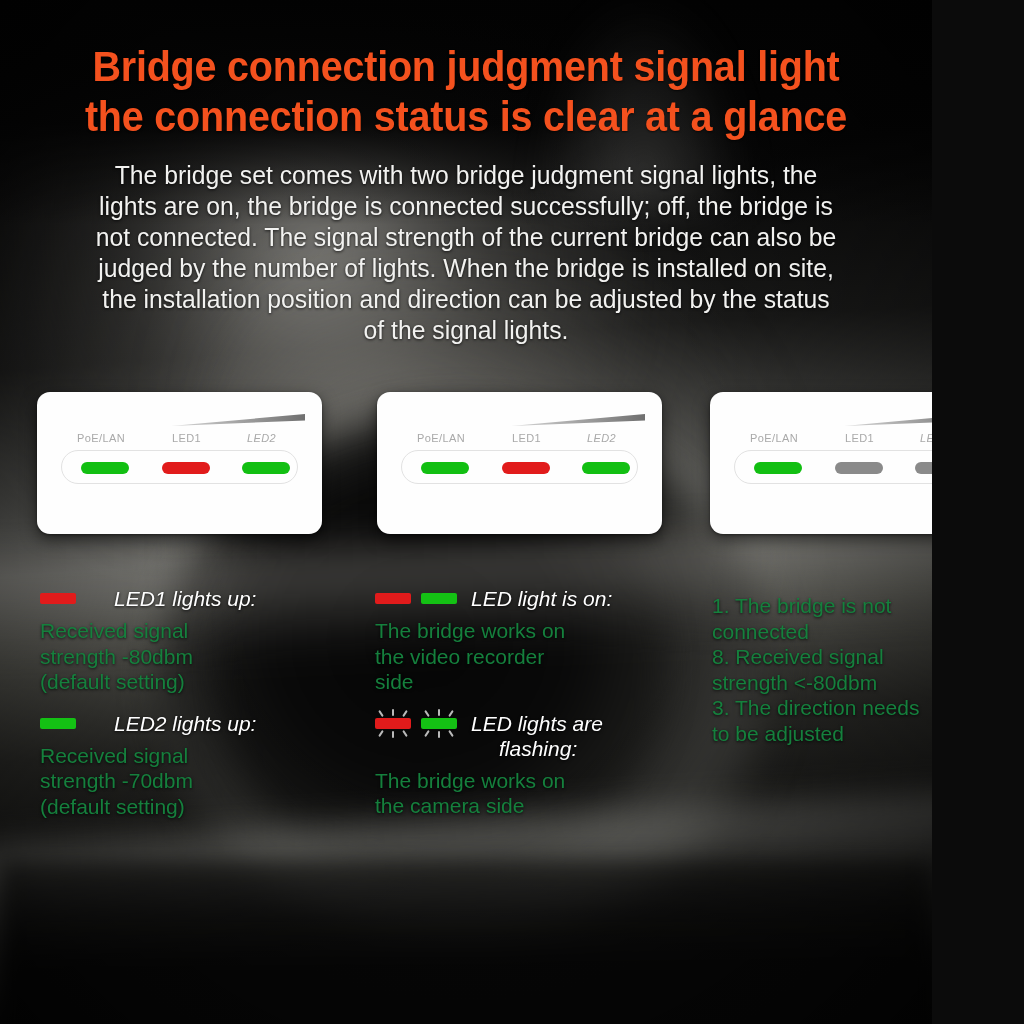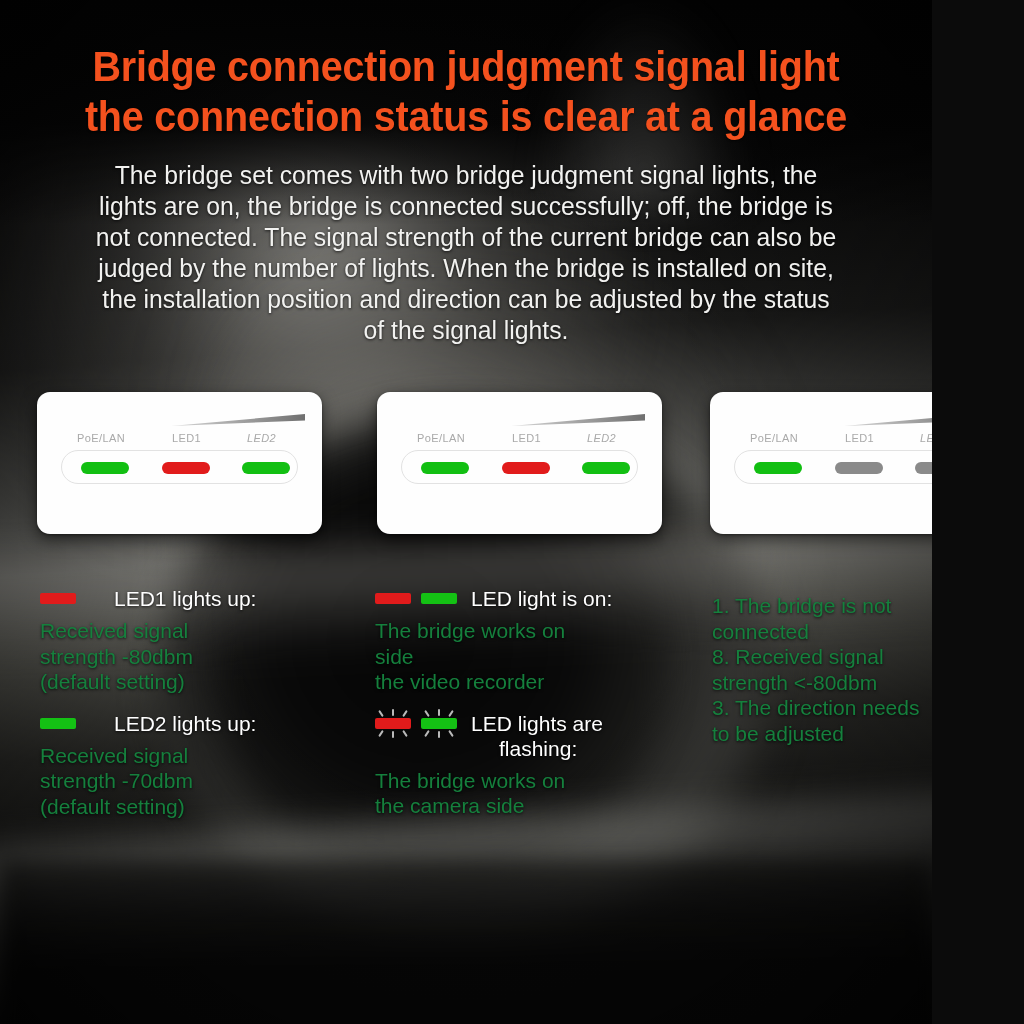--- a/index.html
+++ b/index.html
@@ -120,21 +120,21 @@
   .sw-wrap.flash .ray{position:absolute;background:#b9b9b9;border-radius:1px;}
   .sw-wrap.flash .ray.t-mid{left:17px;top:-9px;width:2px;height:7px;}
   .sw-wrap.flash .ray.t-l{left:5px;top:-8px;width:2px;height:7px;transform:rotate(-34deg);}
   .sw-wrap.flash .ray.t-r{left:29px;top:-8px;width:2px;height:7px;transform:rotate(34deg);}
   .sw-wrap.flash .ray.b-mid{left:17px;top:13px;width:2px;height:7px;}
   .sw-wrap.flash .ray.b-l{left:5px;top:12px;width:2px;height:7px;transform:rotate(34deg);}
   .sw-wrap.flash .ray.b-r{left:29px;top:12px;width:2px;height:7px;transform:rotate(-34deg);}
 
   .htext{
     color:#ffffff;font-size:21px;line-height:25px;font-weight:normal;
-    text-shadow:0 1px 3px rgba(0,0,0,.8);padding-left:4px;
+    text-shadow:0 1px 3px rgba(0,0,0,.8);padding-left:4px;font-style:italic;
   }
   .body{
     color:#15803d;font-size:21px;line-height:25.5px;
     text-shadow:0 1px 3px rgba(0,0,0,.8);
     margin-top:7px;margin-bottom:16px;
   }
   .body .bl{display:block;white-space:nowrap;}
   .head-indent{padding-left:28px;}
 </style>
 </head>
@@ -289,22 +289,22 @@
                 <span class="sw red"></span>
               </span>
               <span class="sw-wrap">
                 <span class="sw green"></span>
               </span>
             </span>
             <span class="htext">LED light is on:</span>
           </div>
           <div class="body">
             <span class="bl">The bridge works on</span>
+            <span class="bl">the video recorder</span>
             <span class="bl">side</span>
-            <span class="bl">the video recorder</span>
           </div>
         </div>
 
         <div class="entry">
           <div class="head">
             <span class="swatches">
               <span class="sw-wrap flash">
                 <span class="ray t-l"></span>
                 <span class="ray t-mid"></span>
                 <span class="ray t-r"></span>

